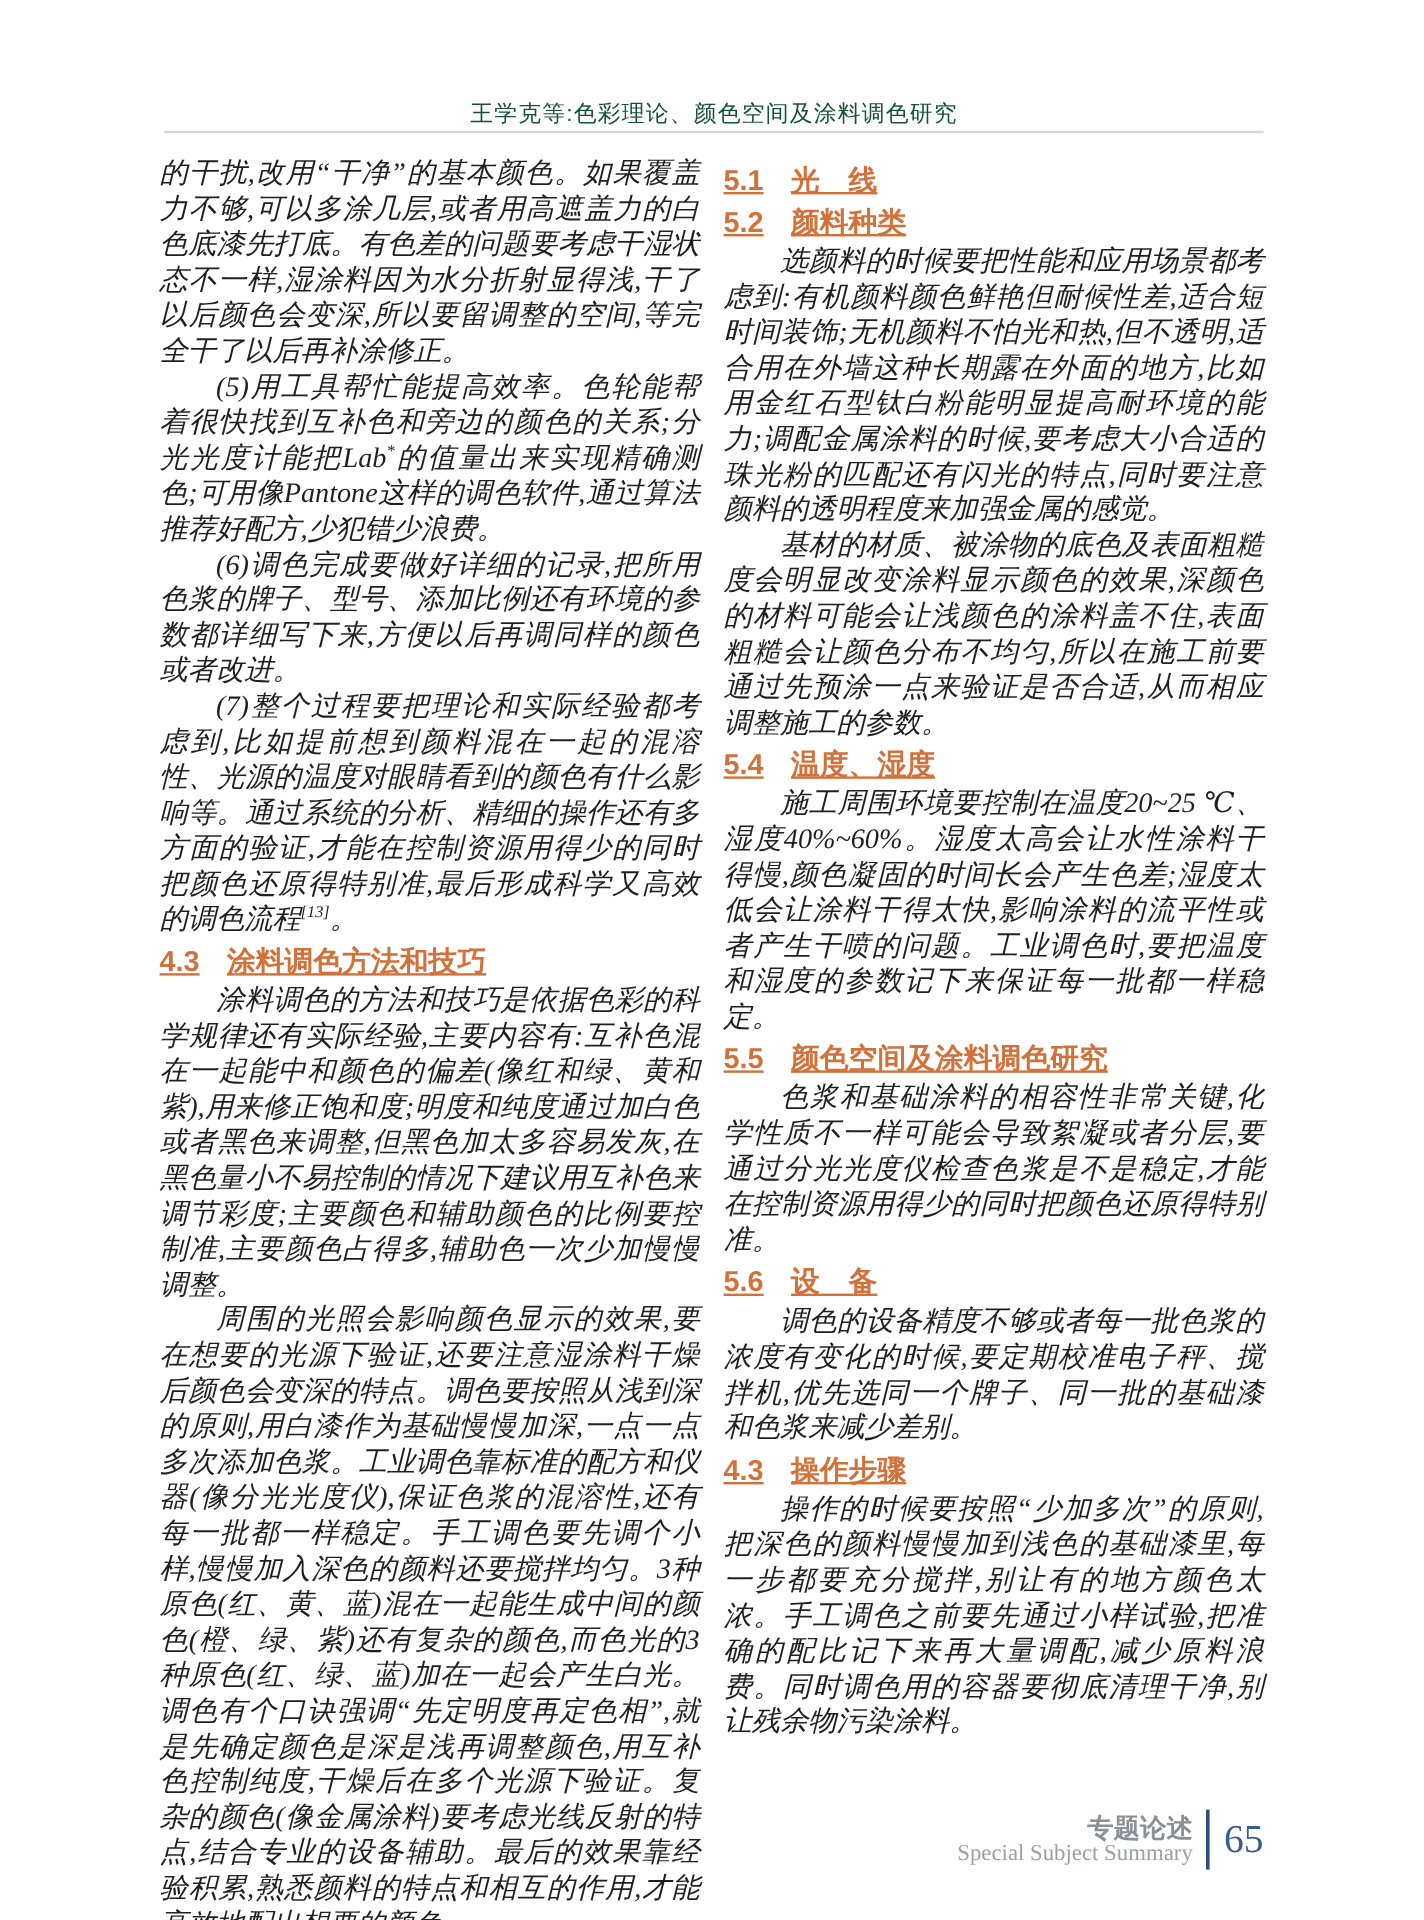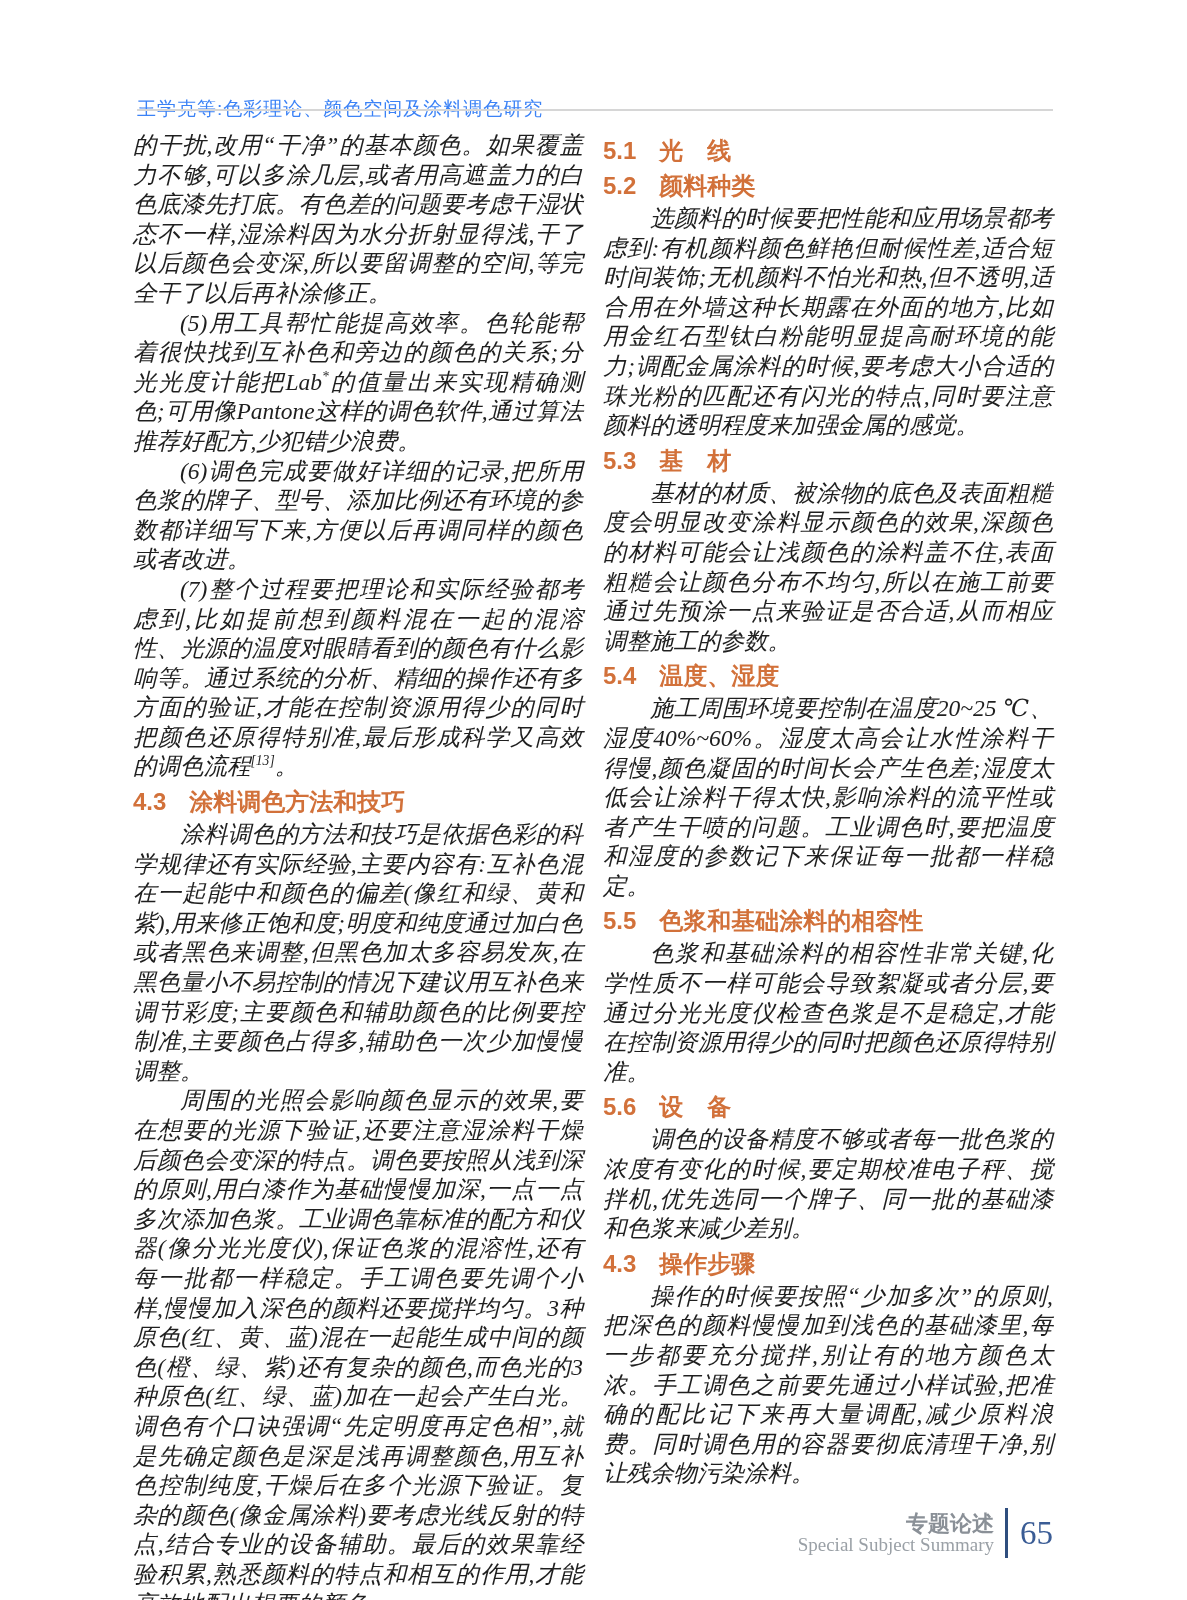--- a/index.html
+++ b/index.html
@@ -7,24 +7,24 @@
     position:relative;
     width:1187px; height:1600px;
     margin:0 auto;
     background:#ffffff;
     overflow:hidden;
     font-family:"Liberation Serif","DejaVu Serif",serif;
     color:#222222;
   }
   
   .running-head {
-    position:absolute; top:96px; left:137px; right:134px;
-    text-align:left;
+    position:absolute; top:82px; left:137px; right:134px;
+    text-align:center;
     font-family:"Liberation Sans","DejaVu Sans",sans-serif;
-    font-size:19px; color:#3b82f6; letter-spacing:1px;
+    font-size:19px; color:#14532d; letter-spacing:1px;
   }
   .head-rule {
     position:absolute; top:109px; left:137px; right:134px;
     border-top:2px solid #d6d6d6; height:0;
   }
   
   .content {
     position:absolute; top:131px; left:133px; width:920px;
     display:flex; gap:20px;
   }
@@ -34,20 +34,21 @@
     text-align:justify; color:#1f1f1f;font-style:italic;
   }
   p.body.indent { text-indent:2em; }
   sup.ref { font-size:0.58em; line-height:0; }
   
   .h3 {
     margin:5px 0 3px;
     font-family:"Liberation Sans","DejaVu Sans",sans-serif;
     font-weight:bold; font-size:24px; color:#d2713a;
     line-height:30px;
+    text-decoration:underline;
   }
   .h3 .num { margin-right:0.95em; }
   
   .footer {
     position:absolute; right:134px; bottom:42px;
     display:flex; align-items:center;
   }
   .footer-labels { text-align:right;margin-left:11px; }
   .footer-cn {
     font-family:"Liberation Sans","DejaVu Sans",sans-serif;
@@ -87,27 +88,26 @@
 
     </div>
 
     <div class="col">
 
       <h3 class="h3"><span class="num">5.1</span><span>光　线</span></h3>
 
       <h3 class="h3"><span class="num">5.2</span><span>颜料种类</span></h3>
       <p class="body indent">选颜料的时候要把性能和应用场景都考虑到:有机颜料颜色鲜艳但耐候性差,适合短时间装饰;无机颜料不怕光和热,但不透明,适合用在外墙这种长期露在外面的地方,比如用金红石型钛白粉能明显提高耐环境的能力;调配金属涂料的时候,要考虑大小合适的珠光粉的匹配还有闪光的特点,同时要注意颜料的透明程度来加强金属的感觉。</p>
 
-      <h3 class="h3"><span class="num">5.3</span><span>基　材</span></h3>
       <p class="body indent">基材的材质、被涂物的底色及表面粗糙度会明显改变涂料显示颜色的效果,深颜色的材料可能会让浅颜色的涂料盖不住,表面粗糙会让颜色分布不均匀,所以在施工前要通过先预涂一点来验证是否合适,从而相应调整施工的参数。</p>
 
       <h3 class="h3"><span class="num">5.4</span><span>温度、湿度</span></h3>
       <p class="body indent">施工周围环境要控制在温度20~25 ℃、湿度40%~60%。湿度太高会让水性涂料干得慢,颜色凝固的时间长会产生色差;湿度太低会让涂料干得太快,影响涂料的流平性或者产生干喷的问题。工业调色时,要把温度和湿度的参数记下来保证每一批都一样稳定。</p>
 
-      <h3 class="h3"><span class="num">5.5</span><span>色浆和基础涂料的相容性</span></h3>
+      <h3 class="h3"><span class="num">5.5</span><span>颜色空间及涂料调色研究</span></h3>
       <p class="body indent">色浆和基础涂料的相容性非常关键,化学性质不一样可能会导致絮凝或者分层,要通过分光光度仪检查色浆是不是稳定,才能在控制资源用得少的同时把颜色还原得特别准。</p>
 
       <h3 class="h3"><span class="num">5.6</span><span>设　备</span></h3>
       <p class="body indent">调色的设备精度不够或者每一批色浆的浓度有变化的时候,要定期校准电子秤、搅拌机,优先选同一个牌子、同一批的基础漆和色浆来减少差别。</p>
 
       <h3 class="h3"><span class="num">4.3</span><span>操作步骤</span></h3>
       <p class="body indent">操作的时候要按照“少加多次”的原则,把深色的颜料慢慢加到浅色的基础漆里,每一步都要充分搅拌,别让有的地方颜色太浓。手工调色之前要先通过小样试验,把准确的配比记下来再大量调配,减少原料浪费。同时调色用的容器要彻底清理干净,别让残余物污染涂料。</p>
 
     </div>
   </div>

